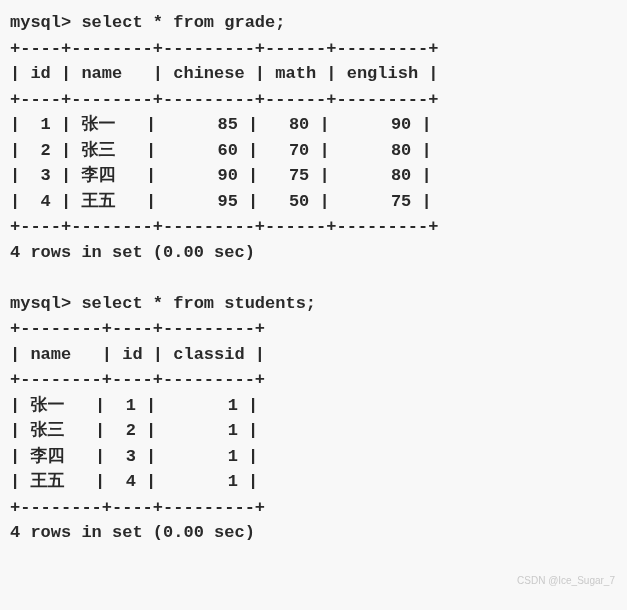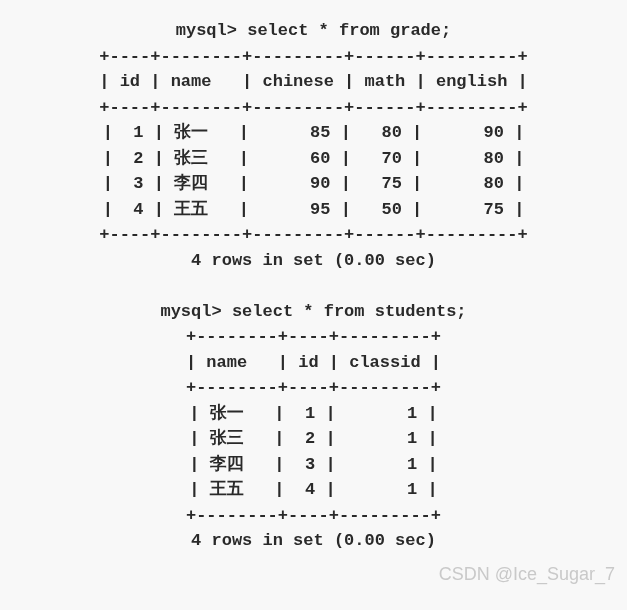--- a/index.html
+++ b/index.html
@@ -10,32 +10,31 @@
     font-size: 17px;
     line-height: 1.5;
     color: #2a2a2a;
     font-weight: bold;
     width: 627px;
     height: 610px;
     box-sizing: border-box;
     position: relative;
   }
   pre {
-    margin: 8px;
+    margin: 0;
     font-family: inherit;
     white-space: pre;
-    text-align: center;
   }
   .watermark {
     position: absolute;
     bottom: 22px;
     right: 12px;
     color: #c9c9c9;
     font-family: Arial, sans-serif;
-    font-size: 18px;
+    font-size: 10px;
     font-weight: normal;
   }
 </style>
 </head>
 <body>
 
 <pre><span>mysql&gt;</span> <span>select * from grade;</span>
 <span>+----+--------+---------+------+---------+</span>
 <span>| <span>id</span> | <span>name</span>   | <span>chinese</span> | <span>math</span> | <span>english</span> |</span>
 <span>+----+--------+---------+------+---------+</span>

